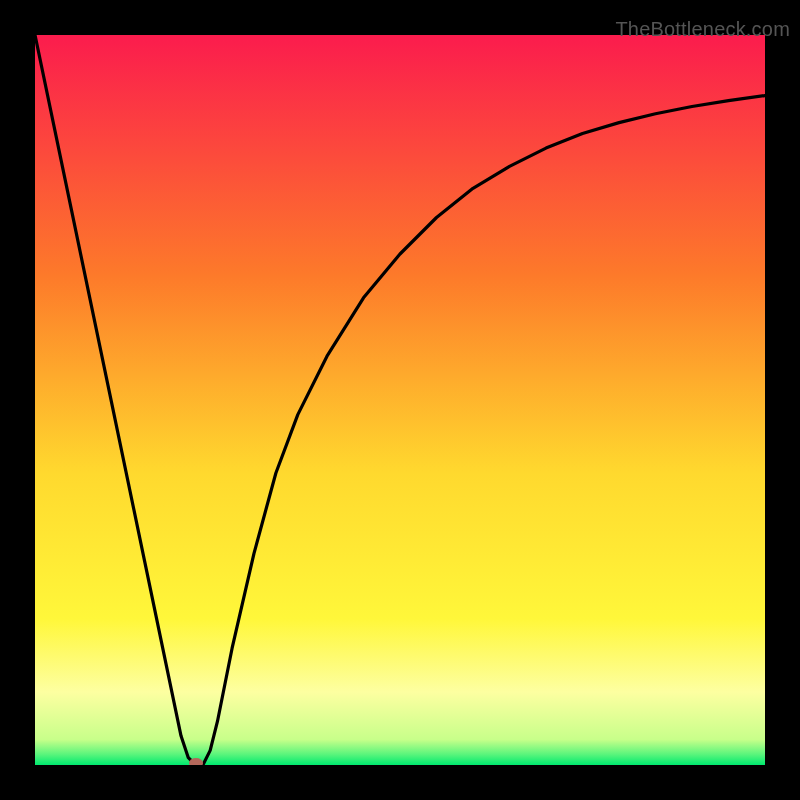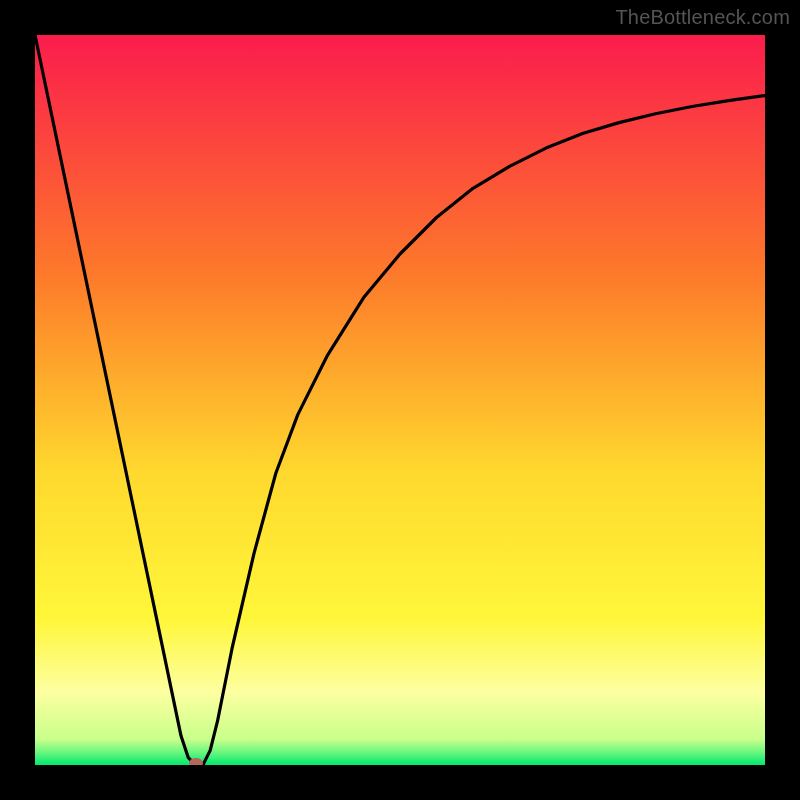--- a/index.html
+++ b/index.html
@@ -28,21 +28,21 @@
   }
   svg.curve {
     position: absolute;
     left: 0;
     top: 0;
     width: 730px;
     height: 730px;
   }
   .watermark {
     position: absolute;
-    top: 6px;
+    top: 18px;
     right: 10px;
     color: #555;
     font-size: 20px;
     font-weight: 500;
     letter-spacing: 0.2px;
   }
   .marker {
     position: absolute;
     width: 14px;
     height: 10px;

